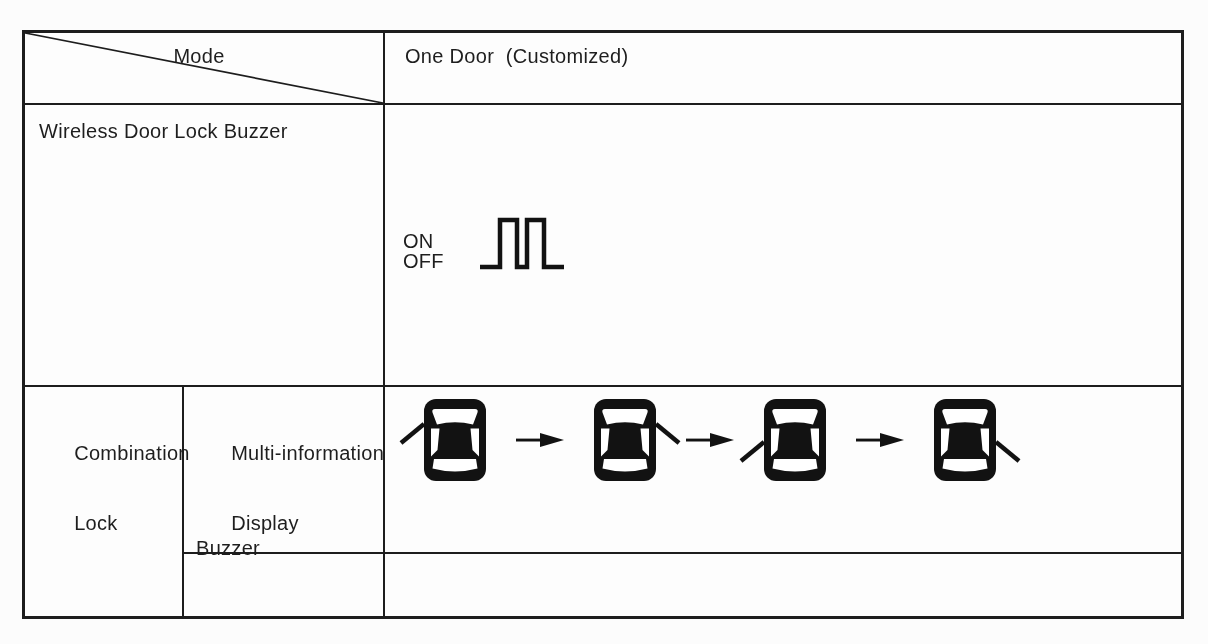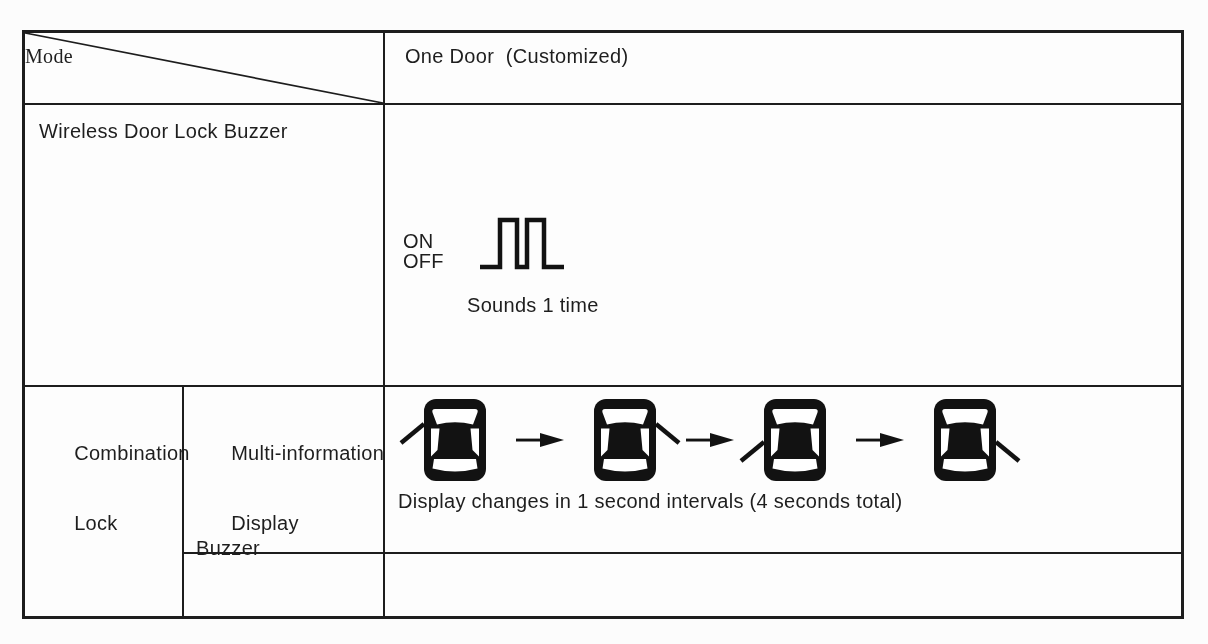--- a/index.html
+++ b/index.html
@@ -28,21 +28,21 @@
   .h-row-2{left:0;right:0;top:352px;}
   .h-row-3{left:157px;right:0;top:519px;}
   .txt{
     position:absolute;
     font-size:20px;
     letter-spacing:0.3px;
     line-height:26px;
     white-space:pre;
   }
   .two-line{line-height:35px;}
-  .corner-label{left:0;top:10px;width:348px;text-align:left;font-family:Liberation Serif, serif;}
+  .corner-label{left:0;top:10px;width:348px;text-align:center;}
   .mode-value{left:380px;top:10px;}
   .wireless-label{left:14px;top:85px;}
   .on-label{left:378px;top:160px;margin-top:35px;}
   .off-label{left:378px;top:215px;}
   .wave{position:absolute;left:453px;top:182px;}
   .wave-caption{left:442px;top:259px;}
   .comb-label{left:14px;top:368px;}
   .mid-label{left:171px;top:368px;}
   .car-seq{
     position:absolute;left:372px;top:365px;
@@ -71,21 +71,20 @@
     </svg>
     <div class="txt corner-label">Mode</div>
     <div class="txt mode-value">One Door  (Customized)</div>
 
     <div class="txt wireless-label">Wireless Door Lock Buzzer</div>
     <div class="txt on-label">ON</div>
     <div class="txt off-label">OFF</div>
     <div class="wave" id="wave-holder"><svg width="88" height="58" viewBox="0 0 88 58">
           <path d="M2 52 H22 V5 H39 V52 H49 V5 H66 V52 H86" fill="none" stroke="#121212" stroke-width="4.5" stroke-linejoin="miter"></path>
         </svg></div>
-    <div class="txt wave-caption">Sounds 1 time</div>
 
     <div class="txt two-line comb-label">
       <span>Combination</span><br>
       <span>Lock</span>
     </div>
     <div class="txt two-line mid-label">
       <span>Multi-information</span><br>
       <span>Display</span>
     </div>
 
@@ -128,18 +127,17 @@
         </svg>
         <svg viewBox="-26 0 116 84" width="116" height="84">
           <rect x="1" y="1" width="62" height="82" rx="12" fill="#121212"></rect>
           <path d="M12 11 H52 Q55.5 11 54.5 14.5 L50 26.5 Q32 22 14 26.5 L9.5 14.5 Q8.5 11 12 11 Z" fill="#ffffff"></path>
           <path d="M8 30.5 L16.5 30.5 L14.5 52 L8 58.5 Z" fill="#ffffff"></path>
           <path d="M56 30.5 L47.5 30.5 L49.5 52 L56 58.5 Z" fill="#ffffff"></path>
           <path d="M11 61 L53 61 L54.5 70.5 Q32 76.5 9.5 70.5 Z" fill="#ffffff"></path>
           <line x1="63" y1="44" x2="86" y2="63" stroke="#121212" stroke-width="4.5"></line>
         </svg>
       </div>
-    <div class="txt seq-caption">Display changes in 1 second intervals (4 seconds total)</div>
 
     <div class="txt buzzer-label">Buzzer</div>
 
   </div>
 </div>
 
 </body></html>

